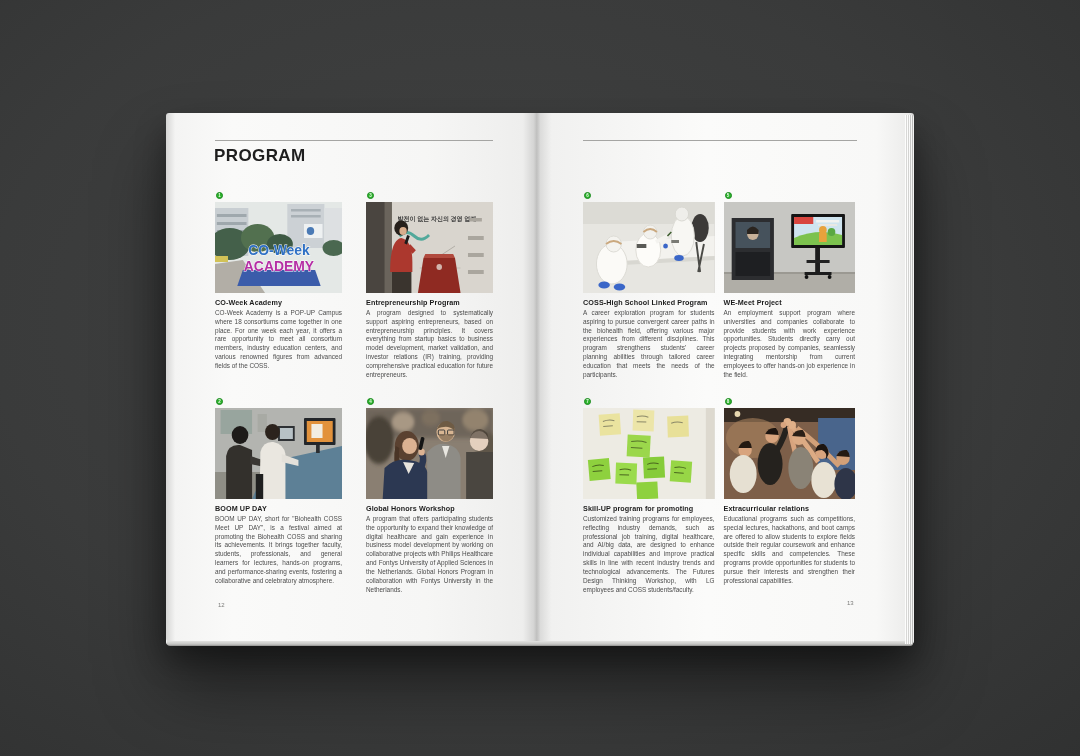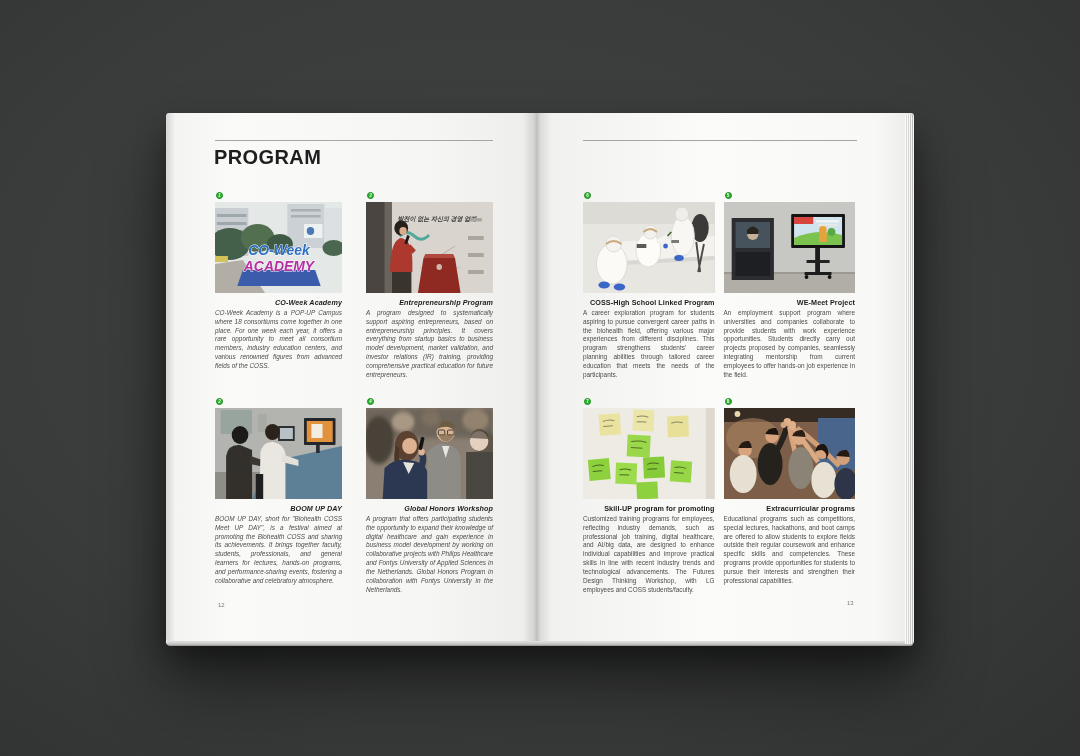--- a/index.html
+++ b/index.html
@@ -38,38 +38,38 @@
       repeating-linear-gradient(to left,rgba(255,255,255,.8) 0 1px,rgba(150,150,148,.3) 1px 2px),
       linear-gradient(to left,#bdbdbb,#ededec 60%,#f7f7f6);
   }
   .edge-bottom{
     position:absolute;left:1px;right:1px;bottom:-5px;height:6px;
     background:linear-gradient(#ececea,#c5c5c3 70%,#8f8f8d);
     border-radius:0 0 3px 3px;
   }
   .rule{position:absolute;height:1px;background:#a5a5a3;}
   .page-title{
-    position:absolute;color:#1e1e1e;font-size:20px;font-weight:bold;letter-spacing:.4px;
+    position:absolute;color:#1e1e1e;font-size:17px;font-weight:bold;letter-spacing:.4px;
   }
   .grid{
     position:absolute;display:grid;grid-template-columns:1fr 1fr;
     grid-auto-rows:183px;row-gap:23px;
   }
-  .gl{left:49px;top:79px;width:278px;column-gap:24px;font-style:italic;}
+  .gl{left:49px;top:79px;width:278px;column-gap:24px;}
   .gr{left:46px;top:79px;width:272px;column-gap:9px;}
   .card{position:relative;}
   .badge{
     width:7px;height:7px;border-radius:50%;margin:0 0 3px 1px;
     background:#2db32d;border:1px solid #1c8a1f;box-sizing:border-box;
     color:#eafbe8;font-size:4.5px;font-weight:bold;line-height:5px;text-align:center;
   }
   .photo{width:100%;height:91px;overflow:hidden;background:#d8d8d4;}
   .photo svg{display:block;width:100%;height:91px;}
   .card h4{
-    margin:5px 0 2px 0;font-size:7.2px;font-weight:bold;color:#1c1c1c;letter-spacing:.1px;text-align:right;
+    margin:5px 0 2px 0;font-size:7.2px;font-weight:bold;color:#1c1c1c;letter-spacing:.1px;
   }
   .card p{
     margin:0;font-size:6.4px;line-height:1.38;color:#4c4c4c;text-align:justify;
   }
   .pagenum{position:absolute;font-size:6px;color:#7c7c7a;}
   .soft{filter:blur(.4px);}
 </style>
 </head>
 <body>
 
@@ -359,21 +359,21 @@
             <path d="M95 44 Q96 35 104 36 Q109 39 109 46 L106 52 Q108 44 102 42 Q97 42 95 44 Z" fill="#1d1510"></path>
             <ellipse cx="104" cy="72" rx="13" ry="18" fill="#e8e2d4"></ellipse>
             <circle cx="124" cy="50" r="7" fill="#d2a078"></circle>
             <path d="M117 48 Q120 41 128 42 Q131 45 131 49 Z" fill="#241a12"></path>
             <ellipse cx="127" cy="76" rx="12" ry="16" fill="#2e3548"></ellipse>
             <circle cx="66" cy="14" r="4" fill="#e0b088"></circle>
             <circle cx="71" cy="17" r="4" fill="#e0b088"></circle>
             <circle cx="62" cy="17" r="3" fill="#d8a47e"></circle>
           </svg>
         </div>
-        <h4>Extracurricular programs</h4>
+        <h4>Extracurricular relations</h4>
         <p>Educational programs such as competitions, special lectures, hackathons, and boot camps are offered to allow students to explore fields outside their regular coursework and enhance specific skills and competencies. These programs provide opportunities for students to pursue their interests and strengthen their professional capabilities.</p>
       </div>
     </div>
 
     <div class="pagenum" style="left:310px;top:487px;">13</div>
     <div class="edge-right"></div>
   </div>
 
   <div class="spine"></div>
 </div>

